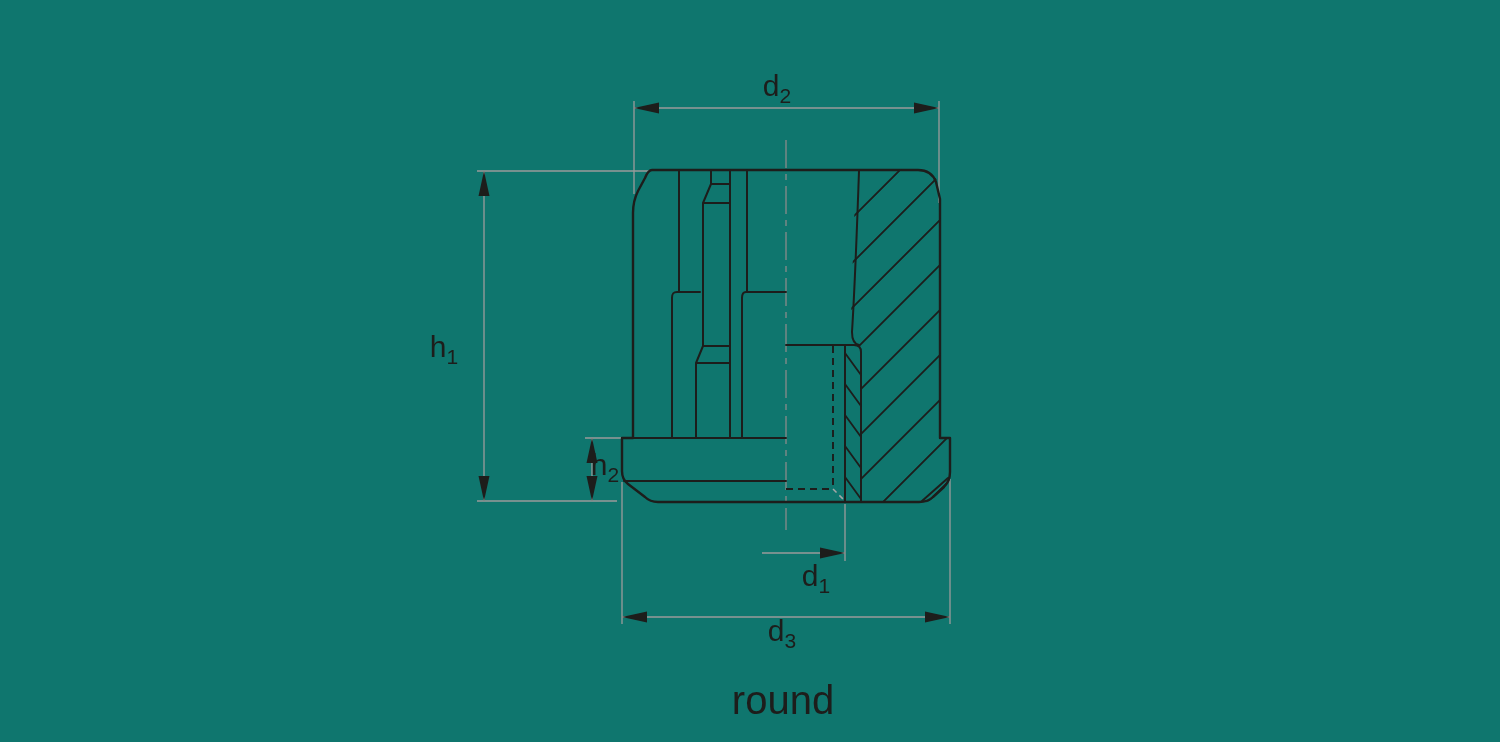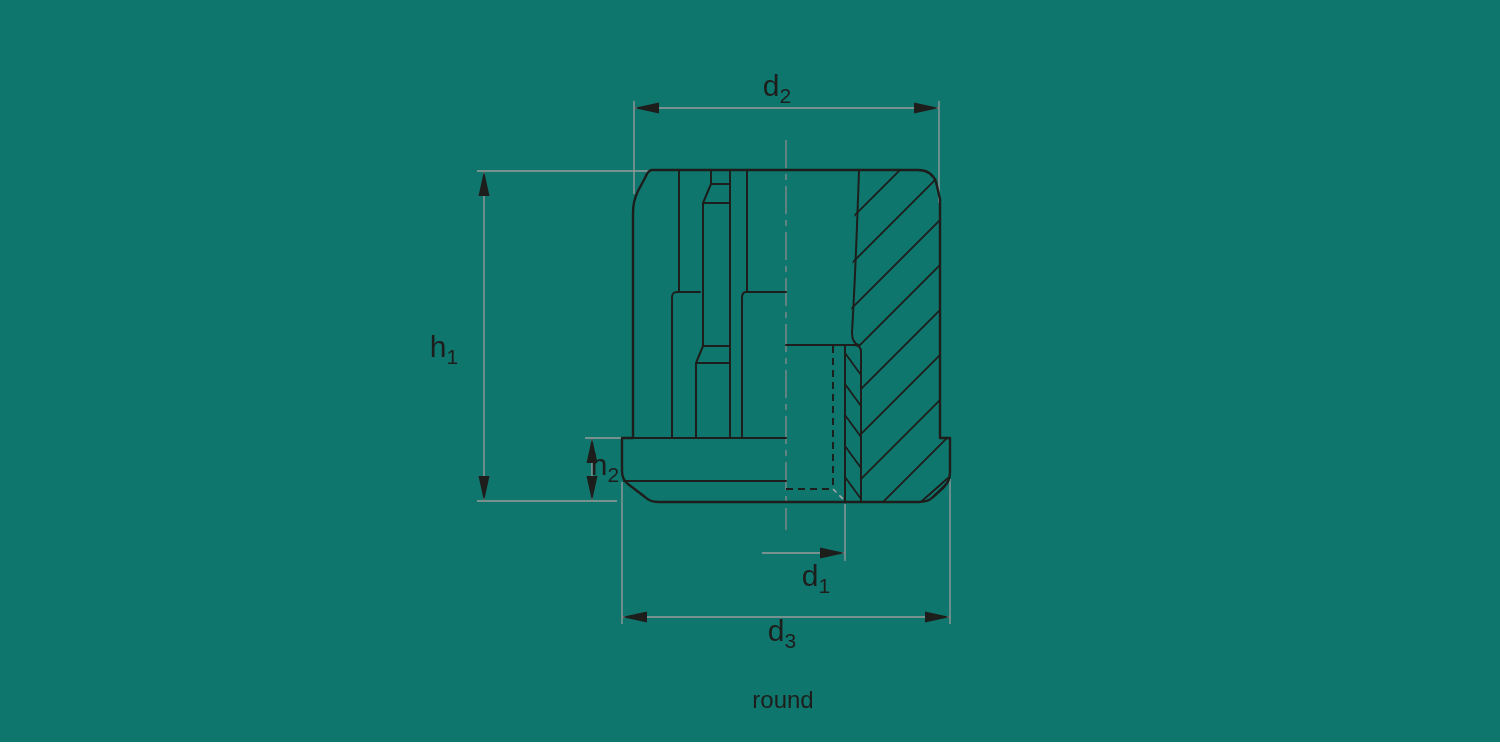--- a/index.html
+++ b/index.html
@@ -3,21 +3,21 @@
 <meta charset="utf-8">
 <style>
   html,body{margin:0;padding:0;background:#ffffff;}
   .canvas{position:relative;width:1500px;height:742px;background:#0f766e;overflow:hidden;
           font-family:"Liberation Sans", sans-serif;text-decoration:underline;}
   .canvas svg{position:absolute;left:0;top:0;}
   .dim-label{position:absolute;transform:translate(-50%,-50%);
              font-size:30px;color:#1d1d1b;white-space:nowrap;line-height:1;}
   .dim-label sub{font-size:21px;line-height:0;vertical-align:-7px;}
   .caption{position:absolute;transform:translate(-50%,-50%);
-           font-size:24px;color:#1d1d1b;white-space:nowrap;}
+           font-size:40px;color:#1d1d1b;white-space:nowrap;}
 </style>
 </head>
 <body>
 
 <div class="canvas">
 
   <svg width="1500" height="750" viewBox="0 0 1500 750">
     <defs>
       <clipPath id="section-clip">
         <path d="M 857,169 L 918,169 C 929,169 935,174 938,183 L 941,199 L 941,437

